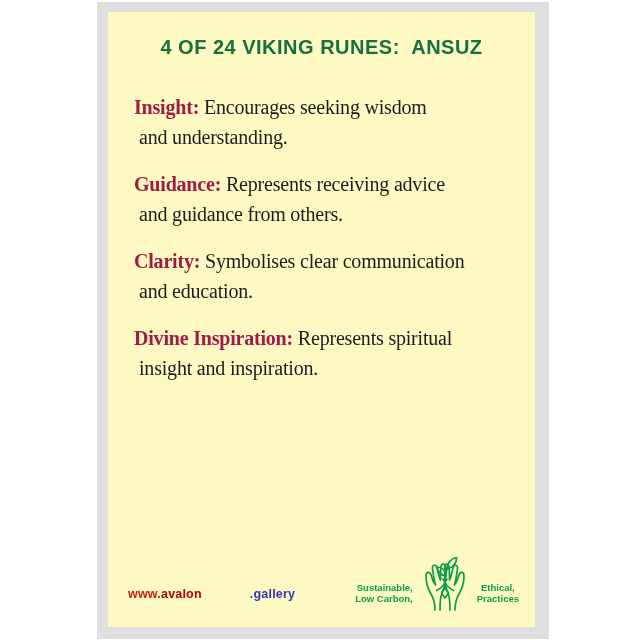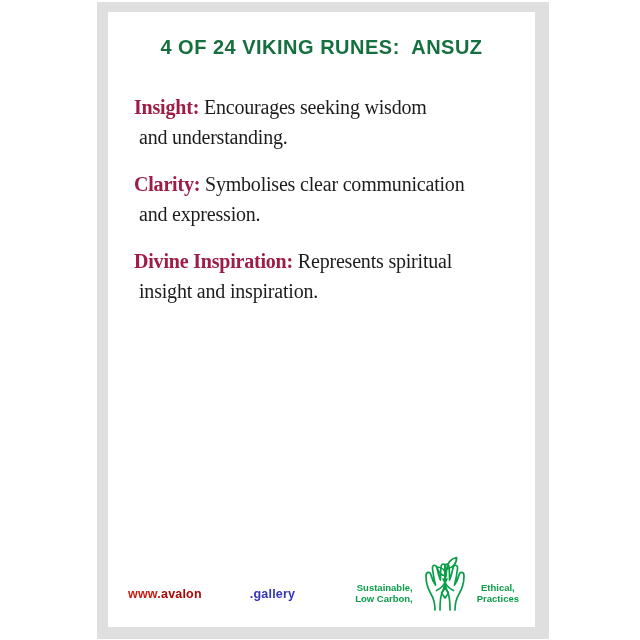--- a/index.html
+++ b/index.html
@@ -6,21 +6,21 @@
   body{
     width:640px;height:640px;position:relative;background:#ffffff;
     font-family:"Liberation Serif",serif;overflow:hidden;
   }
   .frame{
     position:absolute;left:97px;top:2px;width:452px;height:637px;
     background:#dfdfdf;box-sizing:border-box;
     padding:10px 14px 12px 11px;
   }
   .card{
-    position:relative;width:100%;height:100%;background:#ffffff;
+    position:relative;width:100%;height:100%;background:#fef9c3;
   }
   .title{
     position:absolute;top:24px;left:0;right:0;text-align:center;
     font-family:"Liberation Sans",sans-serif;font-weight:bold;
     font-size:20px;letter-spacing:0.5px;color:#156f3e;white-space:pre;
   }
   .meanings{position:absolute;top:80px;left:26px;right:8px;}
   .meaning{
     margin:0 0 17px 0;font-size:20px;line-height:30px;color:#1c1c1c;
     letter-spacing:-0.2px;
@@ -55,23 +55,28 @@
 
     <div class="title">4 OF 24 VIKING RUNES:  ANSUZ</div>
 
     <div class="meanings">
       <p class="meaning">
         <span class="label">Insight:</span>
         <span>Encourages seeking wisdom</span>
         <span class="l2">and understanding.</span>
       </p>
       <p class="meaning">
+        <span class="label">Guidance:</span>
+        <span>Represents receiving advice</span>
+        <span class="l2">and guidance from others.</span>
+      </p>
+      <p class="meaning">
         <span class="label">Clarity:</span>
         <span>Symbolises clear communication</span>
-        <span class="l2">and expression.</span>
+        <span class="l2">and education.</span>
       </p>
       <p class="meaning">
         <span class="label">Divine Inspiration:</span>
         <span>Represents spiritual</span>
         <span class="l2">insight and inspiration.</span>
       </p>
     </div>
 
     <div class="website">
       <span class="w-www">www.</span><span class="w-name">avalon</span><span class="w-tld">.gallery</span>

